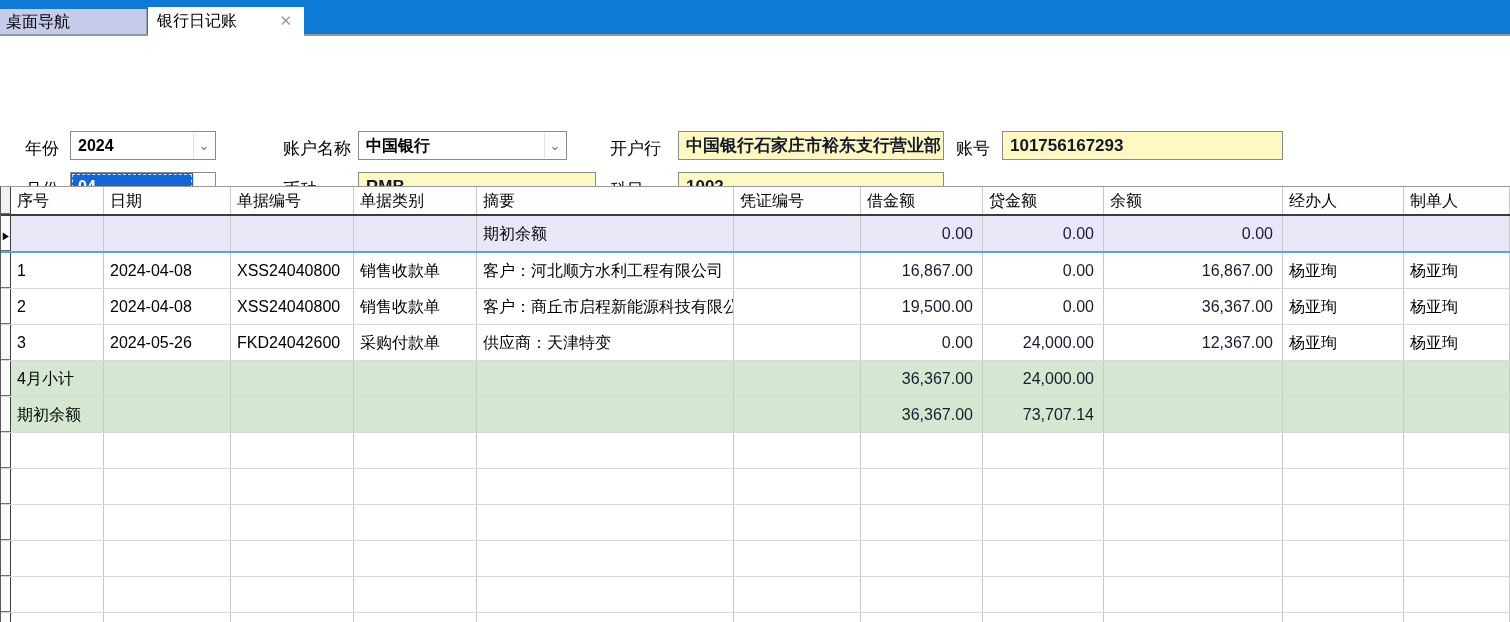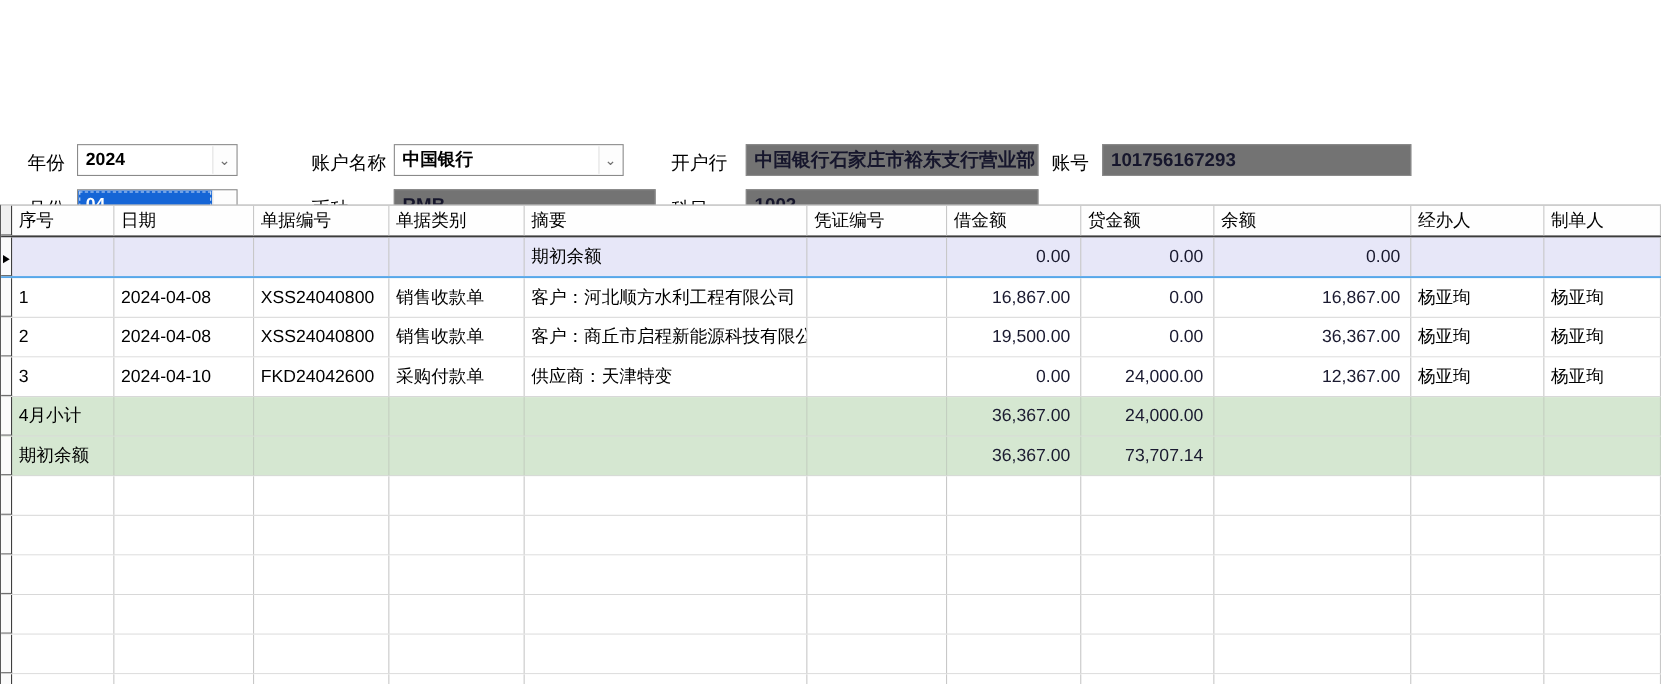--- a/index.html
+++ b/index.html
@@ -20,21 +20,21 @@
   
   .formpanel { position:absolute; left:0; top:38px; width:1510px; height:148px; background:#fff; }
   .flabel { position:absolute; font-size:17px; color:#000; white-space:nowrap; }
   .ffield { position:absolute; height:29px; border:1px solid #8a8a8a; background:#fff;
             font-size:16px; line-height:27px; white-space:nowrap; overflow:hidden; }
   .ffield .val { padding-left:7px; display:block; height:27px; overflow:hidden;font-weight:bold; }
   .combo .val { width:calc(100% - 22px); }
   .combo .drop { position:absolute; right:1px; top:1px; bottom:1px; width:21px;
                  background:#fdfdfd; border-left:1px solid #e2e2e2; text-align:center;
                  color:#6f6f6f; font-size:13px; line-height:25px; }
-  .cyan { background:#737373; color:#16162c; }
+  .cyan { background:#fef9c3; color:#16162c; }
   .cyan .val { font-size:17px; }
   .sel .val { background:#1565d6; color:#ffffff; outline:1px dashed #cfe0f5; outline-offset:-2px; }
 
   
   .grid { position:absolute; left:0; top:186px; width:1510px; height:436px;
           border-top:1px solid #9a9a9a; border-left:1px solid #5a5a5a; background:#fff; }
   .grow { display:grid;
           grid-template-columns:10px 93px 127px 123px 123px 257px 127px 122px 121px 179px 121px minmax(0,1fr); }
   .ghead { height:29px; border-bottom:2px solid #3c3c3c; background:#fefefe; }
   .ghead .cell { line-height:27px; font-size:16px; color:#000; }
@@ -51,20 +51,29 @@
   .trow.opening { background:#e7e7f8; border-bottom:2px solid #56a7e9; height:37px; }
   .trow.subtotal, .trow.total { background:#d5e7d1; }
   .trow.subtotal .cell, .trow.total .cell { border-right:1px solid #c3cfc0; }
   .trow.subtotal .cell.ind, .trow.total .cell.ind { border-right:1px solid #3f3f3f; }
 </style>
 </head>
 <body>
 
 <div class="stage">
 
+  <div class="tabbar">
+    <div class="tab tab-inactive">
+      <span>桌面导航</span>
+    </div>
+    <div class="tab tab-active">
+      <span>银行日记账</span>
+      <span class="tab-close">✕</span>
+    </div>
+  </div>
 
   <div class="formpanel">
 
     <div class="flabel" style="left:25px; top:99px">年份</div>
     <div class="ffield combo" style="left:70px; top:93px; width:146px">
       <span class="val">2024</span>
       <span class="drop"><span>⌄</span></span>
     </div>
 
     <div class="flabel" style="left:25px; top:140px">月份</div>
@@ -155,21 +164,21 @@
           <div class="cell"></div>
           <div class="cell num">19,500.00</div>
           <div class="cell num">0.00</div>
           <div class="cell num">36,367.00</div>
           <div class="cell">杨亚珣</div>
           <div class="cell">杨亚珣</div>
         </div>
         <div class="grow trow data">
           <div class="cell ind"></div>
           <div class="cell">3</div>
-          <div class="cell">2024-04-10</div>
+          <div class="cell">2024-05-26</div>
           <div class="cell">FKD24042600</div>
           <div class="cell">采购付款单</div>
           <div class="cell">供应商：天津特变</div>
           <div class="cell"></div>
           <div class="cell num">0.00</div>
           <div class="cell num">24,000.00</div>
           <div class="cell num">12,367.00</div>
           <div class="cell">杨亚珣</div>
           <div class="cell">杨亚珣</div>
         </div>

